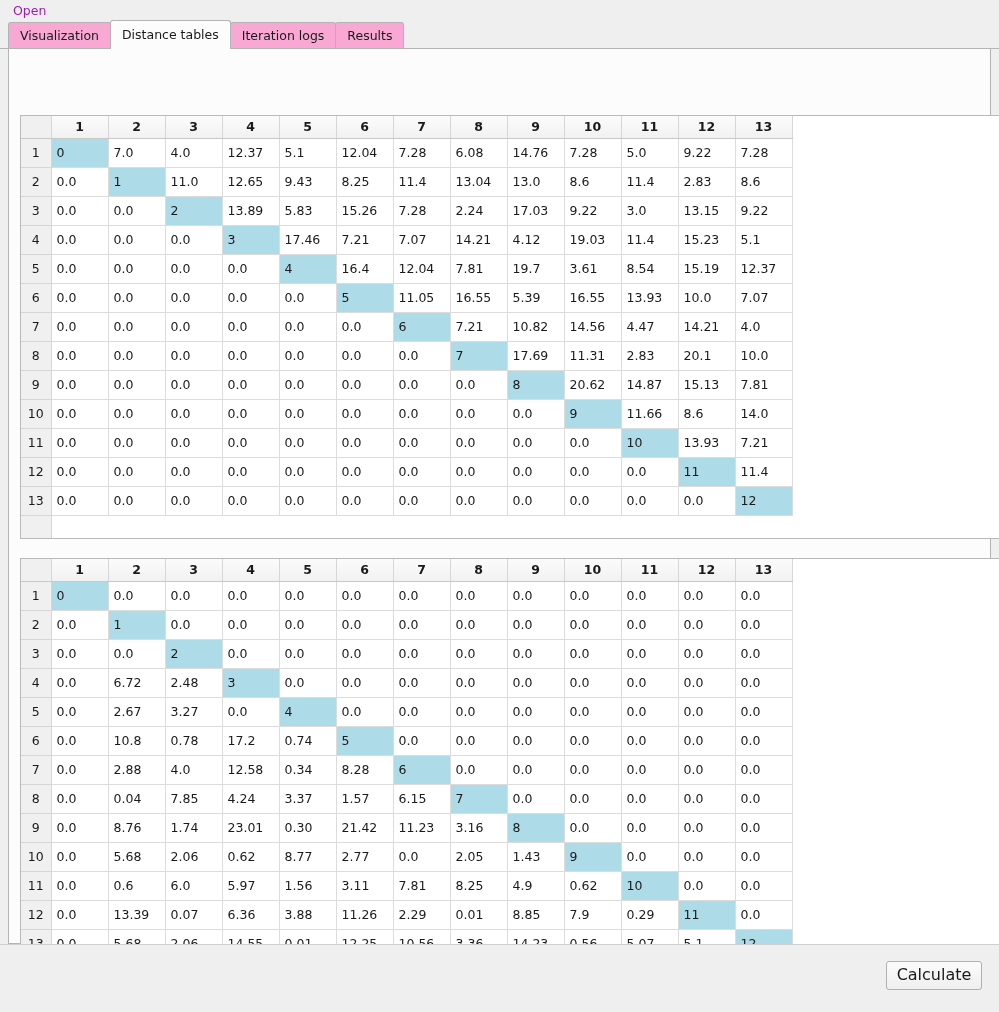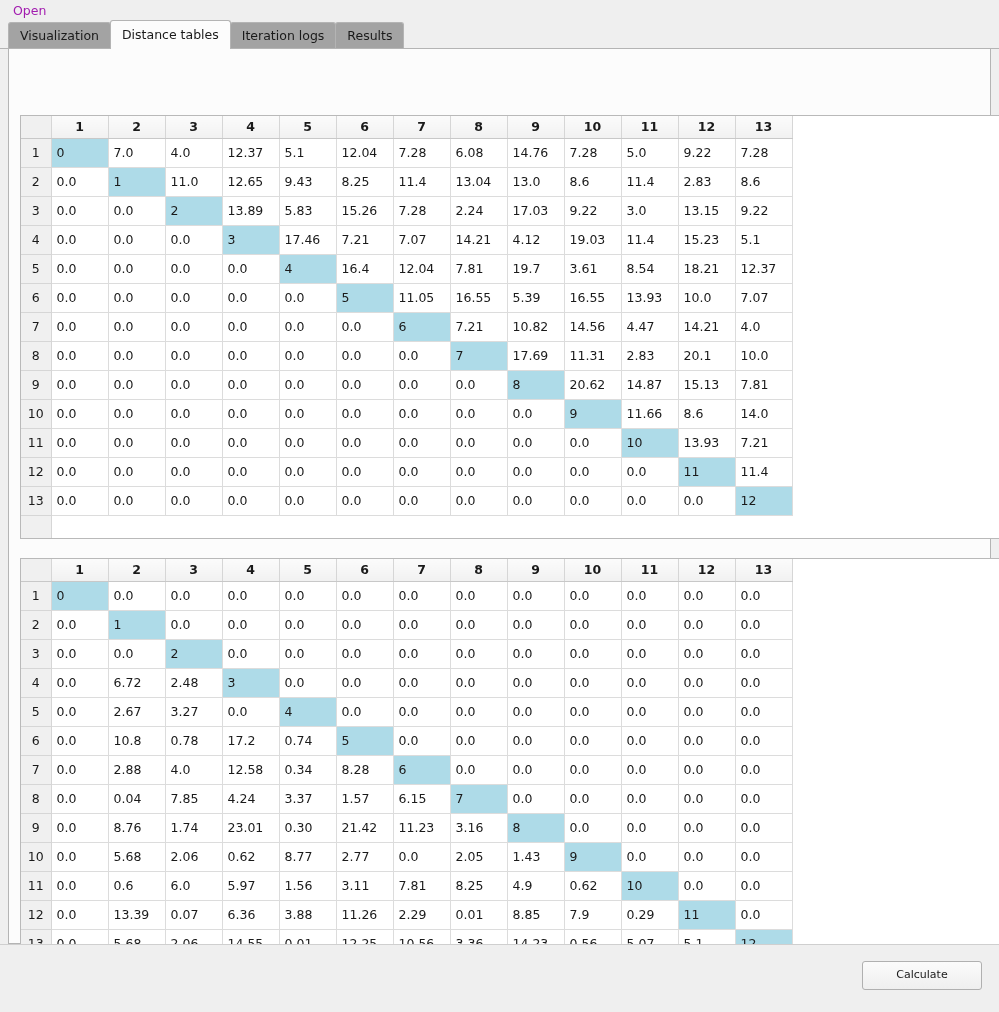--- a/index.html
+++ b/index.html
@@ -36,21 +36,21 @@
     padding-left: 8px;
     box-sizing: border-box;
     display: flex;
     align-items: flex-end;
   }
   .tab {
     height: 26px;
     line-height: 25px;
     padding: 0 11px;
     font-size: 12.5px;
-    background: #a3a3a3;
+    background: #f9a8d4;
     border: 1px solid #b4b4b4;
     border-bottom: none;
     border-radius: 3px 3px 0 0;
     margin-right: -1px;
     position: relative;
     color: #1a1a1a;
     white-space: nowrap;
   }
   .tab.active {
     background: #fcfcfc;
@@ -184,22 +184,22 @@
     height: 67px;
     background: #efefef;
   }
   .btn {
     position: absolute;
     right: 17px;
     top: 16px;
     min-width: 78px;
     height: 27px;
     line-height: 25px;
-    padding: 0 20px;
-    font-size: 11px;
+    padding: 0 8px;
+    font-size: 16px;
     font-family: "DejaVu Sans", "Liberation Sans", sans-serif;
     background: linear-gradient(to bottom, #fbfbfb 0%, #efefef 100%);
     border: 1px solid #b0b0b0;
     border-radius: 3px;
     color: #1a1a1a;
     text-align: center;
     cursor: default;
   }
 </style>
 </head>
@@ -317,21 +317,21 @@
               <td class="cell">0.0</td>
               <td class="cell">0.0</td>
               <td class="cell">0.0</td>
               <td class="cell diag">4</td>
               <td class="cell">16.4</td>
               <td class="cell">12.04</td>
               <td class="cell">7.81</td>
               <td class="cell">19.7</td>
               <td class="cell">3.61</td>
               <td class="cell">8.54</td>
-              <td class="cell">18.21</td>
+              <td class="cell">15.19</td>
               <td class="cell">12.37</td>
               <td class="pad"></td>
             </tr>
             <tr>
               <td class="rowhead">6</td>
               <td class="cell">0.0</td>
               <td class="cell">0.0</td>
               <td class="cell">0.0</td>
               <td class="cell">0.0</td>
               <td class="cell">0.0</td>

